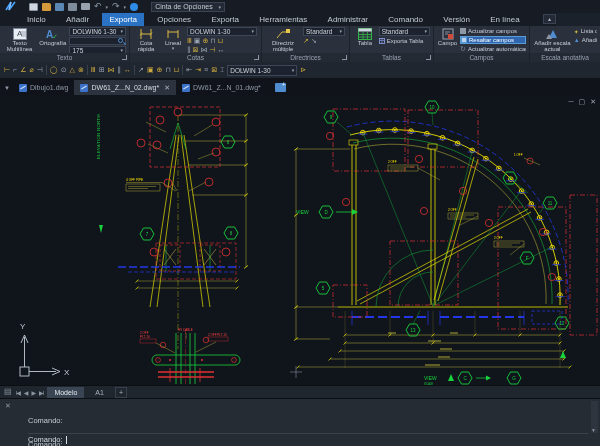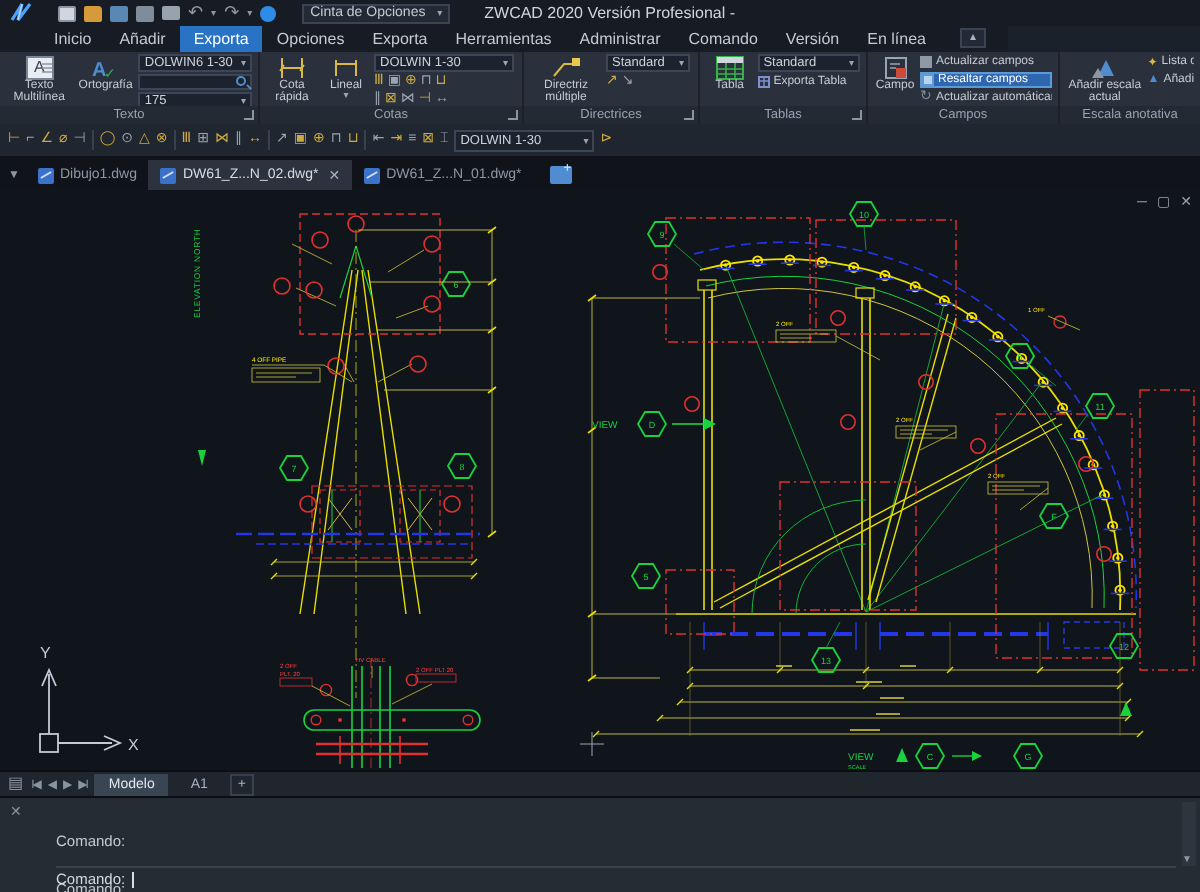--- a/index.html
+++ b/index.html
@@ -16,21 +16,21 @@
   .qi.disk{background:#5b87b5;}
   .qi.disk2{background:#7e8c9c;}
   .qi.printer{background:#98a2ae;height:7px;}
   .qa-glyph{color:#8d97a6;font-size:9px;line-height:9px;}
   .qa-caret{color:#8d97a6;font-size:5px;}
   .qi.dot{background:#2e8be6;border-radius:50%;width:8px;}
   .ribbon-select{display:flex;align-items:center;justify-content:space-between;width:74px;height:10px;margin-left:10px;background:#232a35;border:1px solid #3b4454;color:#c6ccd6;font-size:7px;padding:0 3px;}
   .apptitle{margin-left:14px;color:#cfd5dd;font-size:8px;white-space:nowrap;}
 
   
-  .tabrow{position:absolute;left:0;top:13px;width:504px;height:13px;background:#171c24;display:flex;align-items:stretch;padding-left:20px;}
+  .tabrow{position:absolute;left:0;top:13px;width:556px;height:13px;background:#171c24;display:flex;align-items:stretch;padding-left:20px;justify-content:space-between;}
   .tab{padding:0 7px;font-size:8px;line-height:13px;color:#c2cad4;white-space:nowrap;}
   .tab.active{background:#2a73c4;color:#ffffff;}
   .collapse-btn{width:13px;height:10px;margin:1px 0 0 10px;background:#232a35;border:1px solid #3b4454;color:#aab3c0;font-size:6px;line-height:9px;text-align:center;}
 
   
   .ribbon{position:absolute;left:0;top:26px;width:600px;height:36px;background:#2a313d;display:flex;}
   .panel{position:relative;height:36px;border-right:1px solid #1c212a;flex:0 0 auto;}
   .pbody{display:flex;gap:2px;padding:1px 3px 0 3px;height:26px;align-items:flex-start;}
   .plabel{position:absolute;left:0;bottom:0;width:100%;height:9px;background:#242a34;color:#98a2b1;font-size:6.5px;line-height:9px;text-align:center;white-space:nowrap;overflow:hidden;}
   .lnch{position:absolute;right:2px;bottom:2px;width:5px;height:5px;border-right:1px solid #8b95a5;border-bottom:1px solid #8b95a5;}
@@ -109,21 +109,20 @@
       <span class="qa-glyph">↶</span>
         <span class="qa-caret">▾</span>
       <span class="qa-glyph">↷</span>
         <span class="qa-caret">▾</span>
       <span class="qi dot"></span>
     </span>
     <span class="ribbon-select">
       <span>Cinta de Opciones</span>
       <span class="caret">▾</span>
     </span>
-    <span class="apptitle">ZWCAD 2020 Versión Profesional -</span>
   </div>
 
   <div class="tabrow">
     <span class="tab">Inicio</span>
     <span class="tab">Añadir</span>
     <span class="tab active">Exporta</span>
     <span class="tab">Opciones</span>
     <span class="tab">Exporta</span>
     <span class="tab">Herramientas</span>
     <span class="tab">Administrar</span>

